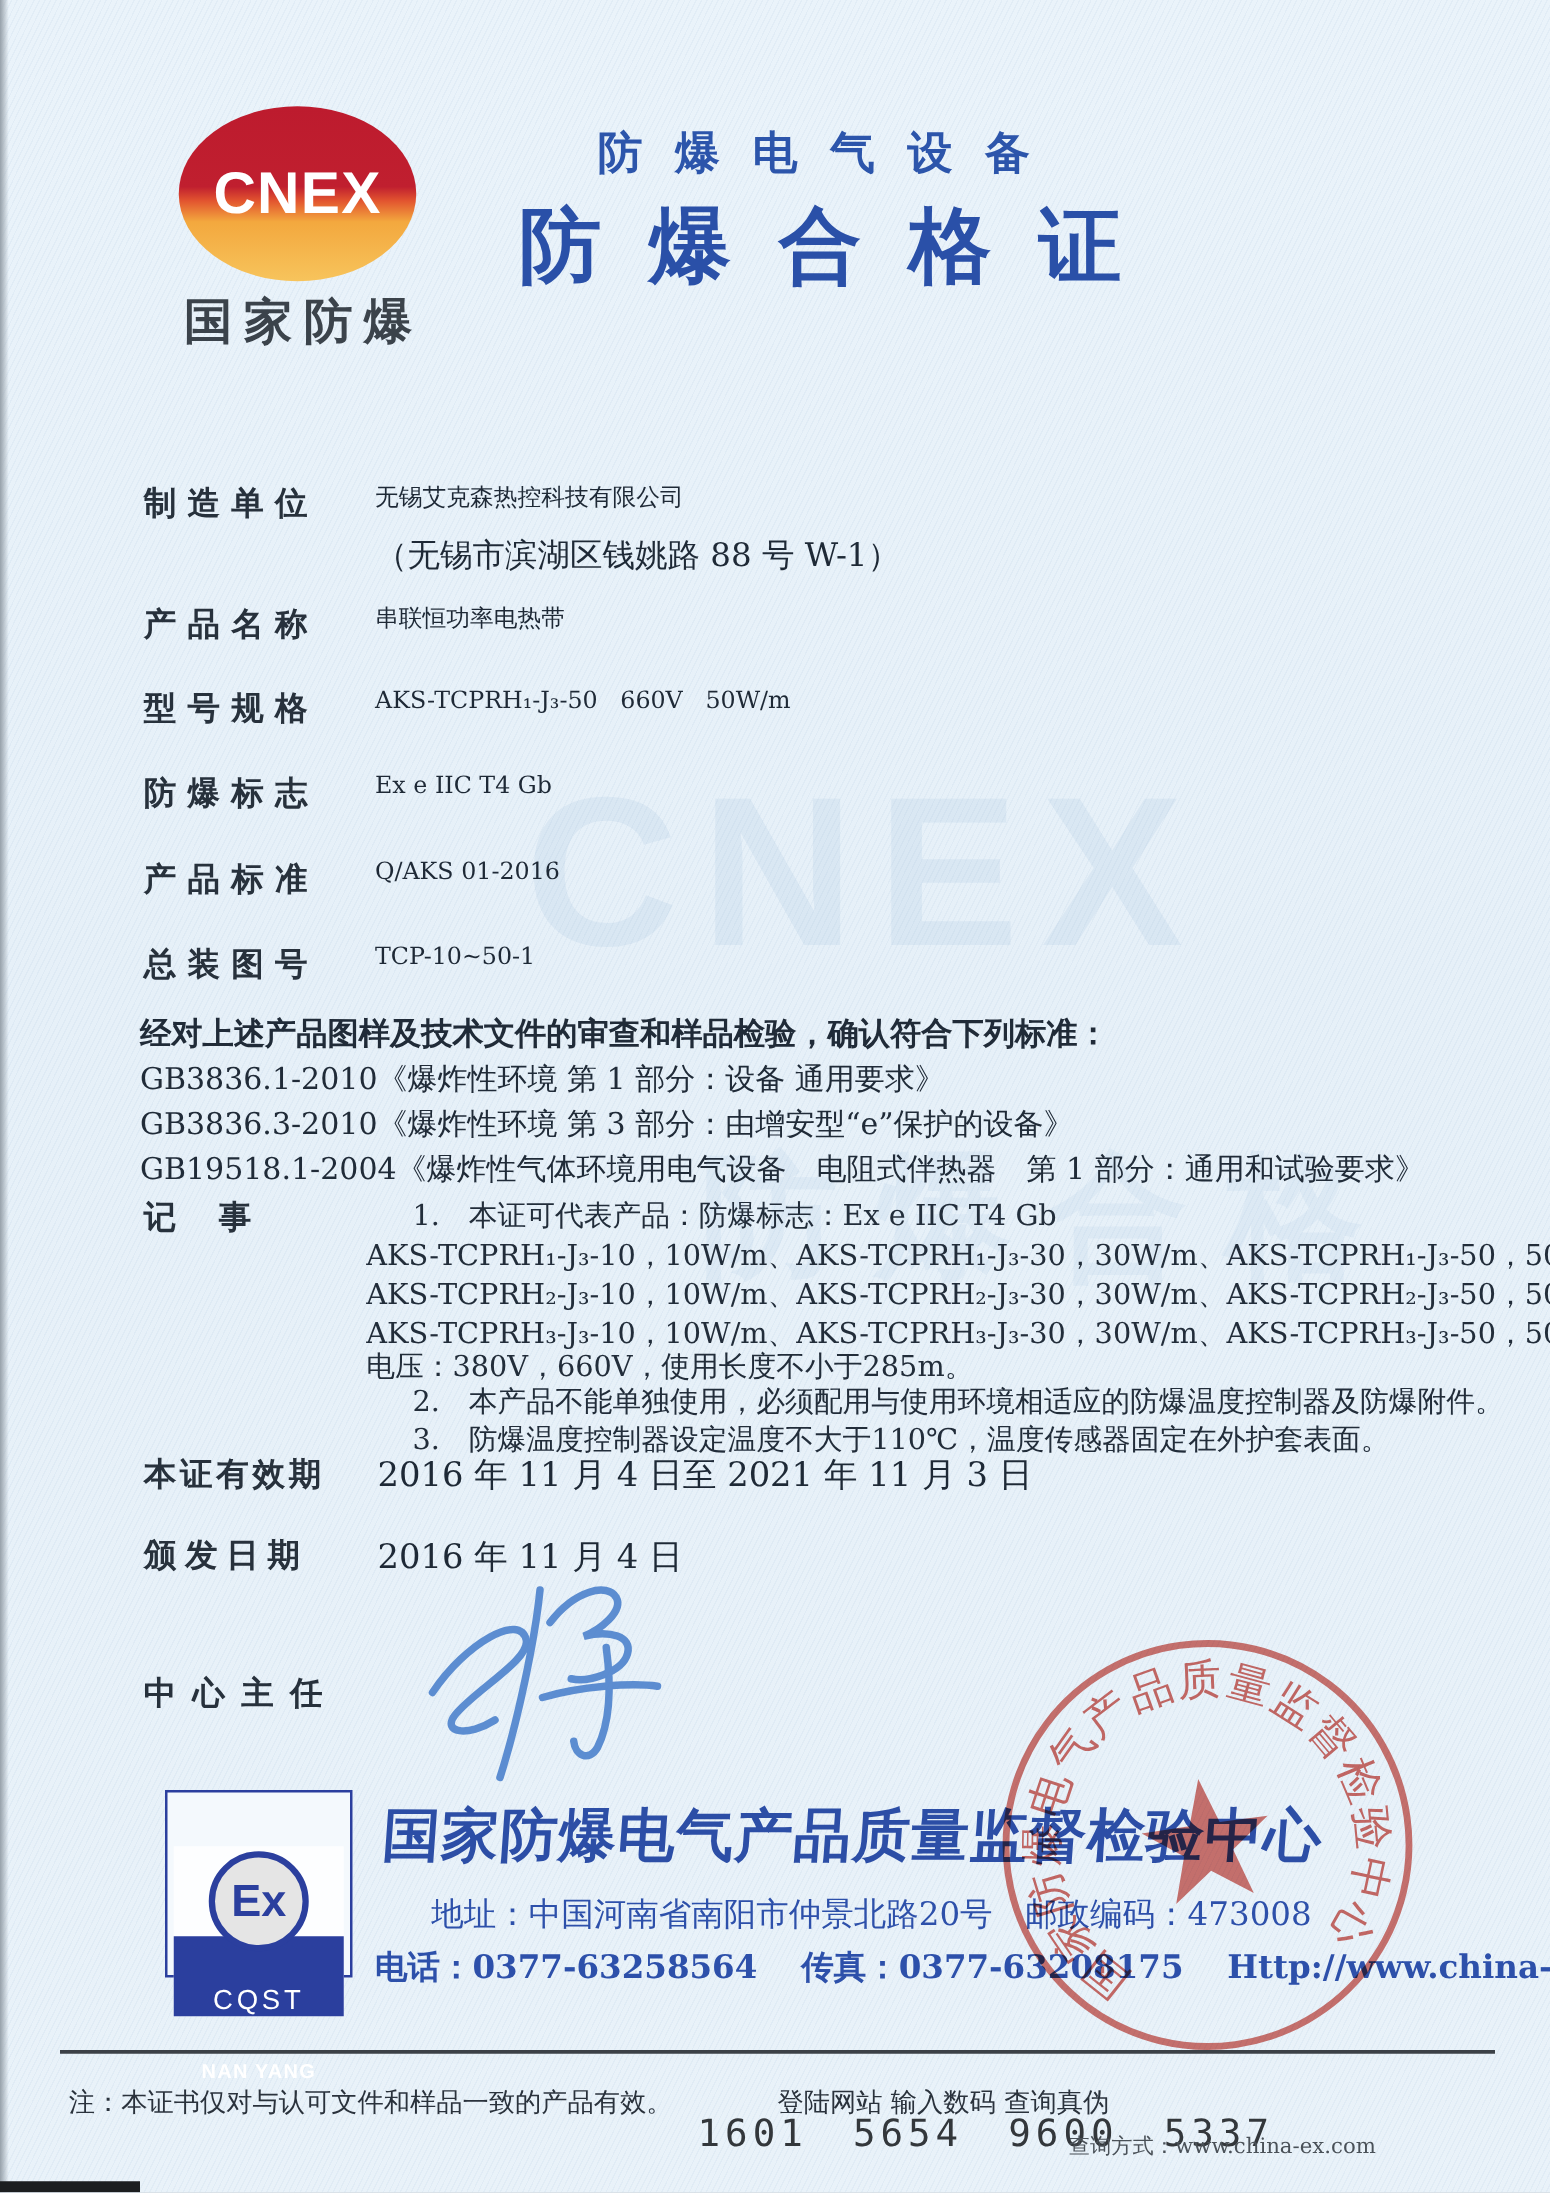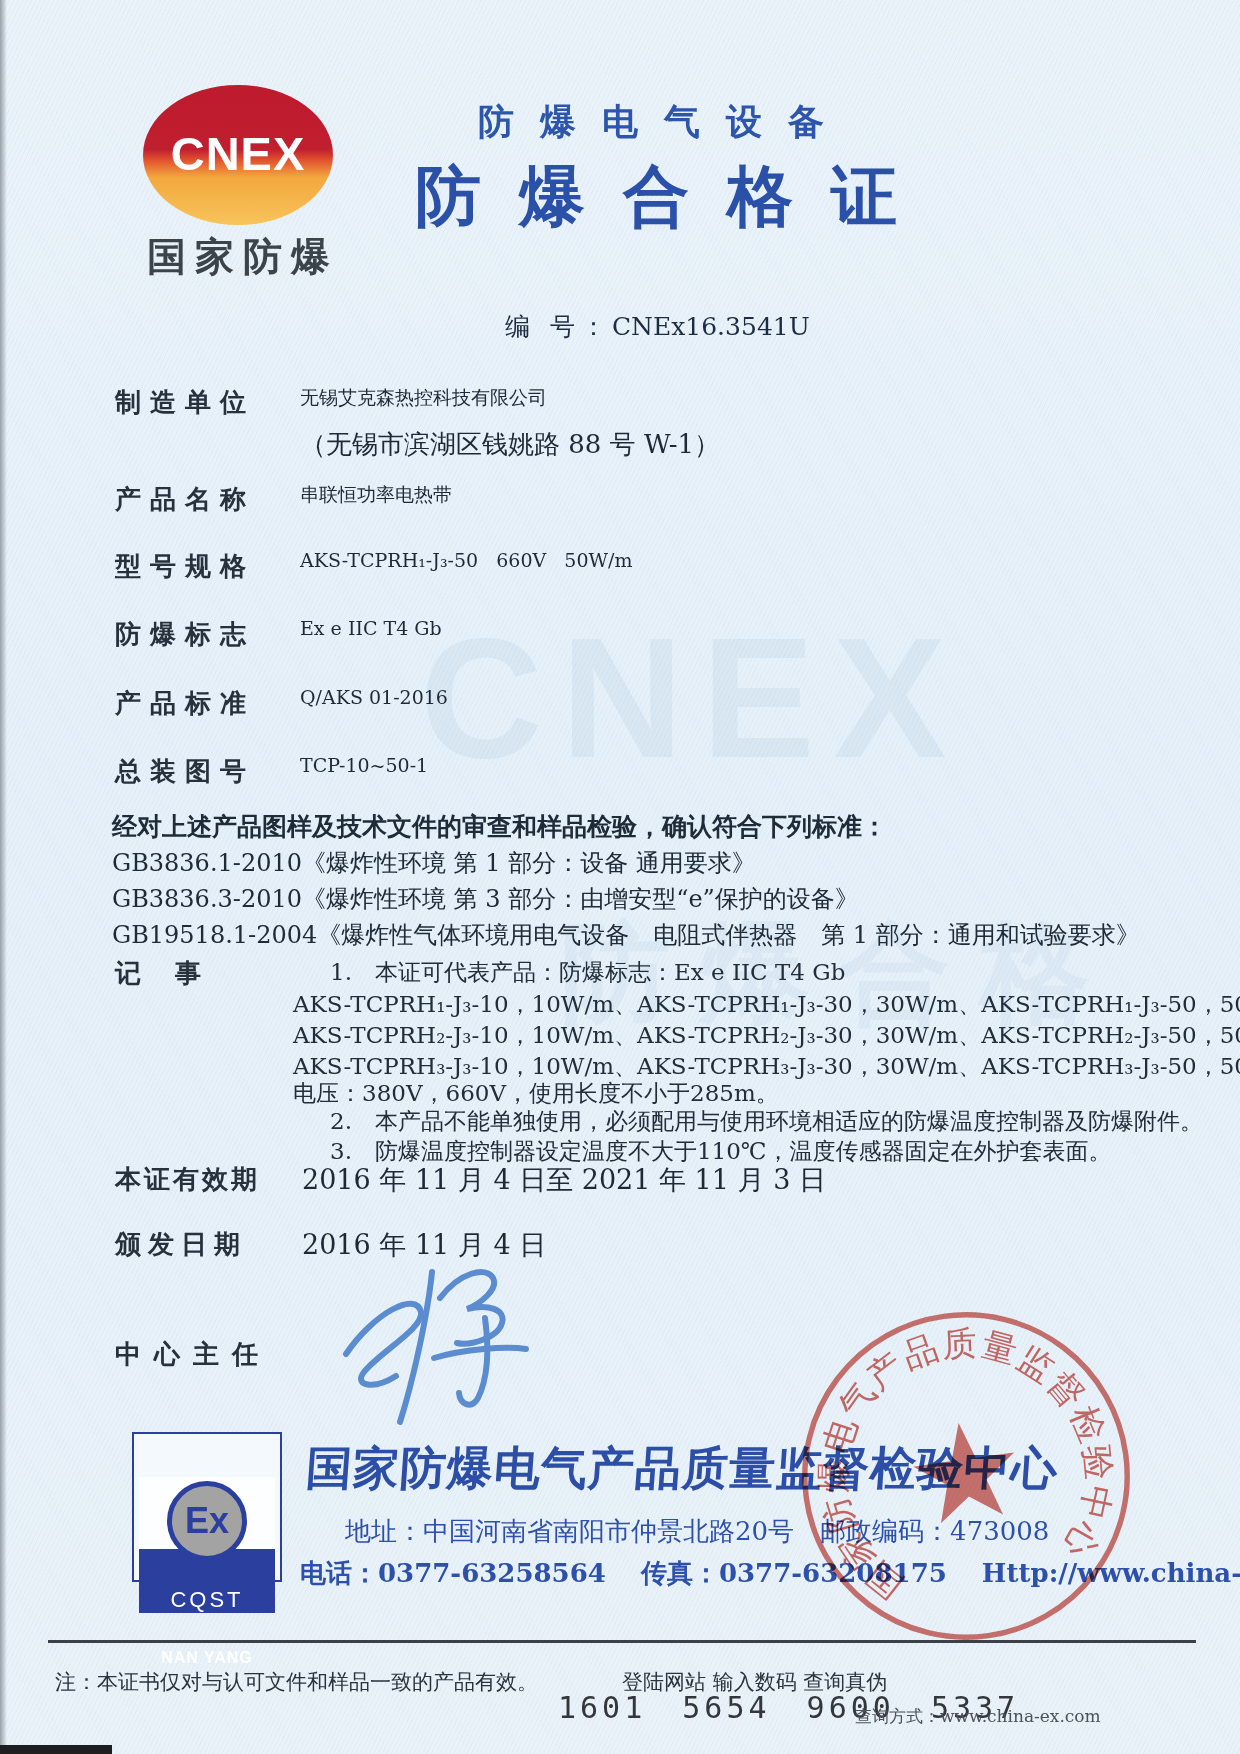--- a/index.html
+++ b/index.html
@@ -55,21 +55,21 @@
   #issue .lbl{top:1227px;letter-spacing:7px;} #issue .val{top:1227px;}
   #signer-lbl{left:115px;top:1337px;font-size:26px;font-weight:600;letter-spacing:13px;color:#27313c;}
   #sig{left:318px;top:1256px;}
   
   #badge{left:132px;top:1432px;width:150px;height:150px;border:2px solid #2b3f9e;background:#f4f9fd;box-sizing:border-box;padding:5px;}
   #badge-inner{position:relative;width:100%;height:100%;background:#fdfeff;}
   #badge-blue{position:absolute;left:0;bottom:0;width:100%;height:64px;background:#2b3f9e;color:#ffffff;text-align:center;
     font-family:"Liberation Sans","DejaVu Sans",sans-serif;}
   #badge-cqst{font-size:22px;letter-spacing:3px;margin-top:2px;font-weight:500;}
   #badge-ny{font-size:16px;letter-spacing:1px;font-weight:bold;}
-  #badge-circle{position:absolute;left:50%;top:4px;transform:translateX(-50%);width:70px;height:70px;border:5px solid #2b3f9e;border-radius:50%;background:#a3a3a3;
+  #badge-circle{position:absolute;left:50%;top:4px;transform:translateX(-50%);width:70px;height:70px;border:5px solid #2b3f9e;border-radius:50%;background:#e5e5e5;
     display:flex;align-items:center;justify-content:center;font-family:"Liberation Sans",sans-serif;font-weight:bold;font-size:36px;color:#2b3f9e;}
   
   #issuer-name{left:306px;top:1438px;font-size:46px;font-weight:bold;color:#2c4ea6;transform:skewX(-4deg);letter-spacing:1px;}
   #issuer-addr{left:345px;top:1514px;font-size:26px;font-weight:normal;color:#2d50aa;}
   #issuer-phone{left:300px;top:1556px;font-size:26px;font-weight:bold;color:#2d50aa;}
   
   #rule{left:48px;top:1640px;width:1148px;height:3px;background:#3c4147;}
   #fnote{left:55px;top:1668px;font-size:21px;color:#2a323c;}
   #fhint{left:622px;top:1668px;font-size:21px;color:#2a323c;}
   #fcode{left:558px;top:1690px;font-family:"DejaVu Sans Mono","Liberation Mono",monospace;font-size:30px;letter-spacing:4px;word-spacing:14px;color:#33373b;}
@@ -88,21 +88,20 @@
   <div class="abs" id="watermark">CNEX</div>
   <div class="abs" id="watermark2">防爆合格</div>
 
   <div class="abs" id="cnex-oval">
     <span id="cnex-text">CNEX</span>
   </div>
   <div class="abs" id="cnex-caption">国家防爆</div>
 
   <div class="abs" id="subtitle">防爆电气设备</div>
   <div class="abs" id="title">防爆合格证</div>
-  <div class="abs" id="cert-no"><span class="lbl">编 号：</span><span class="val">CNEx16.3541U</span></div>
 
   <div class="frow" id="f0">
     <span class="abs lbl">制造单位</span>
     <span class="abs val">无锡艾克森热控科技有限公司</span>
   </div>
   <div class="abs" id="f0b">（无锡市滨湖区钱姚路 88 号 W-1）</div>
   <div class="frow" id="f1">
     <span class="abs lbl">产品名称</span>
     <span class="abs val">串联恒功率电热带</span>
   </div>

